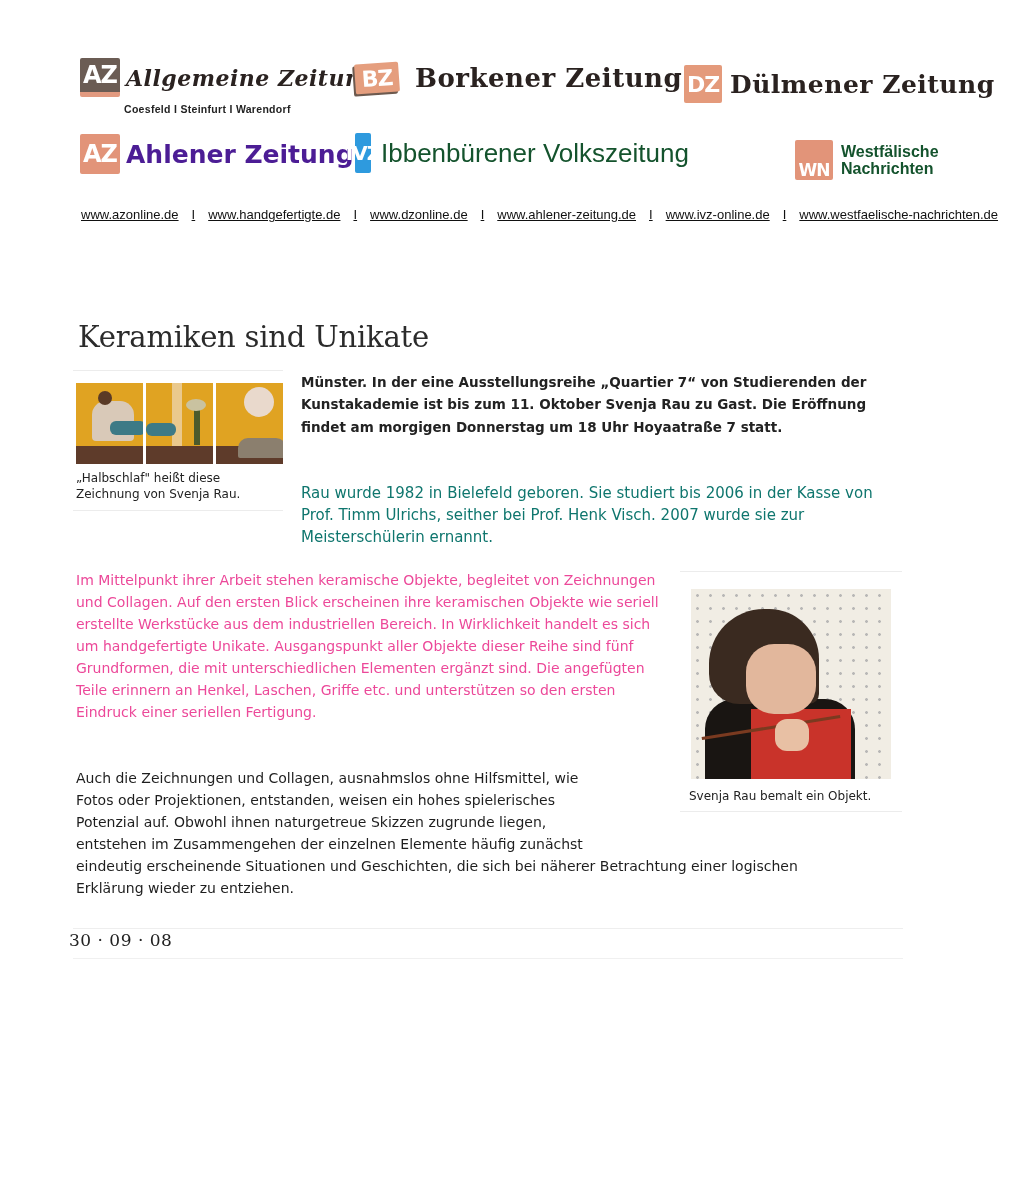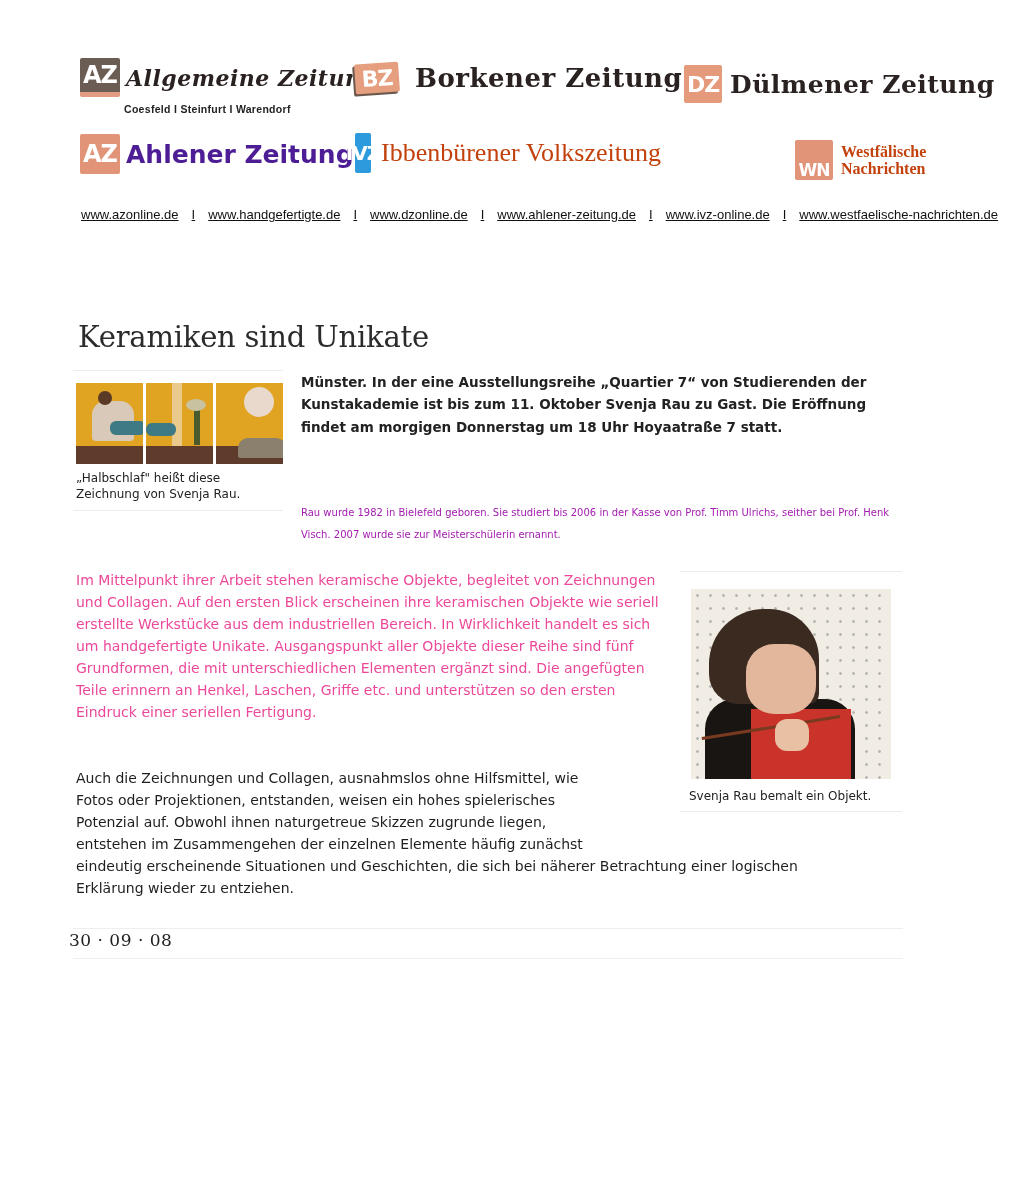--- a/index.html
+++ b/index.html
@@ -2,21 +2,21 @@
 <html><head>
 <meta charset="utf-8">
 <style>
   html, body { margin: 0; padding: 0; background: #ffffff; }
   body { width: 1019px; height: 1200px; position: relative; overflow: hidden; font-family: "DejaVu Sans", sans-serif; color: #1a1a1a; }
 
   .logo { position: absolute; display: flex; align-items: center; }
   .badge { display: inline-flex; align-items: center; justify-content: center; color: #fff; font-family: "DejaVu Sans", sans-serif; font-weight: bold; letter-spacing: -1px; border-radius: 2px; }
   .fraktur { font-family: "DejaVu Serif", serif; font-weight: bold; color: #2a2220; letter-spacing: 0.5px; }
   .sans-logo { font-family: "DejaVu Sans", sans-serif; color: #4c1d95; }
-  .serif-logo { font-family: Liberation Serif, serif; color: #c2410c; }
+  .serif-logo { font-family: Liberation Sans, sans-serif; color: #14532d; }
 
   #logo-az-allg { left: 80px; top: 58px; }
   #logo-az-allg .badge { width: 40px; height: 34px; background: #6b5c54; font-size: 24px; border-bottom: 5px solid #e29a80; }
   #logo-az-allg .name { font-size: 22px; margin-left: 6px; font-style: italic; }
   .az-sub { position: absolute; left: 124px; top: 103px; font-size: 10.5px; font-weight: bold; color: #222; font-family: "Liberation Sans", sans-serif; letter-spacing: 0.3px; }
 
   #logo-bz { left: 355px; top: 63px; }
   #logo-bz .badge { width: 44px; height: 30px; background: #e59e7e; font-size: 22px; transform: rotate(-4deg); box-shadow: -2px 2px 0 #6d5a4f; }
   #logo-bz .name { font-size: 26px; margin-left: 16px; }
 
@@ -51,21 +51,21 @@
   .p1 .head { position: absolute; left: 22px; top: 8px; width: 14px; height: 14px; background: #5a3a26; border-radius: 50%; }
   .p2 .legs { position: absolute; left: 0; top: 40px; width: 30px; height: 13px; background: #3d7a86; border-radius: 6px; }
   .p2 .plant { position: absolute; left: 48px; top: 22px; width: 6px; height: 40px; background: #4b5a2c; }
   .p2 .flowers { position: absolute; left: 40px; top: 16px; width: 20px; height: 12px; background: #c9c2a0; border-radius: 50%; }
   .p2 .stripe { position: absolute; left: 26px; top: 0; width: 10px; height: 100%; background: #eac98d; }
   .p3 .moon { position: absolute; left: 28px; top: 4px; width: 30px; height: 30px; background: #e9d9cc; border-radius: 50%; }
   .p3 .rock { position: absolute; left: 22px; bottom: 6px; width: 48px; height: 20px; background: #8b7f6e; border-radius: 10px 10px 2px 2px; }
   .cap1 { font-size: 12px; line-height: 16px; color: #222; margin: 6px 0 8px 3px; }
 
   .lead { position: absolute; left: 301px; top: 371px; width: 590px; font-size: 13.5px; font-weight: bold; line-height: 22.3px; color: #222; }
-  .para1 { position: absolute; left: 301px; top: 502px; width: 590px; font-size: 10px; line-height: 22px; color: #a21caf; }
+  .para1 { position: absolute; left: 301px; top: 482px; width: 590px; font-size: 15px; line-height: 22px; color: #0f766e; }
 
   .para2 { position: absolute; left: 76px; top: 569px; width: 600px; font-size: 14px; line-height: 22px; color: #ec4899; }
   .para3 { position: absolute; left: 76px; top: 767px; width: 820px; font-size: 14px; line-height: 22px; color: #1e1e1e; }
   .para3 .l { display: block; white-space: nowrap; }
 
   .fig2 { position: absolute; left: 680px; top: 571px; width: 222px; }
   .photo { margin: 17px 0 0 11px; width: 200px; height: 190px; background: #f1ede4; position: relative; overflow: hidden; }
   .photo .pegboard { position: absolute; inset: 0; background-image: radial-gradient(#aaa 1.3px, transparent 1.5px); background-size: 13px 13px; opacity: 0.8; }
   .photo .hair { position: absolute; left: 18px; top: 20px; width: 110px; height: 95px; background: #3a2a20; border-radius: 55px 50px 10px 30px; }
   .photo .face { position: absolute; left: 55px; top: 55px; width: 70px; height: 70px; background: #e2b79c; border-radius: 40%; }

